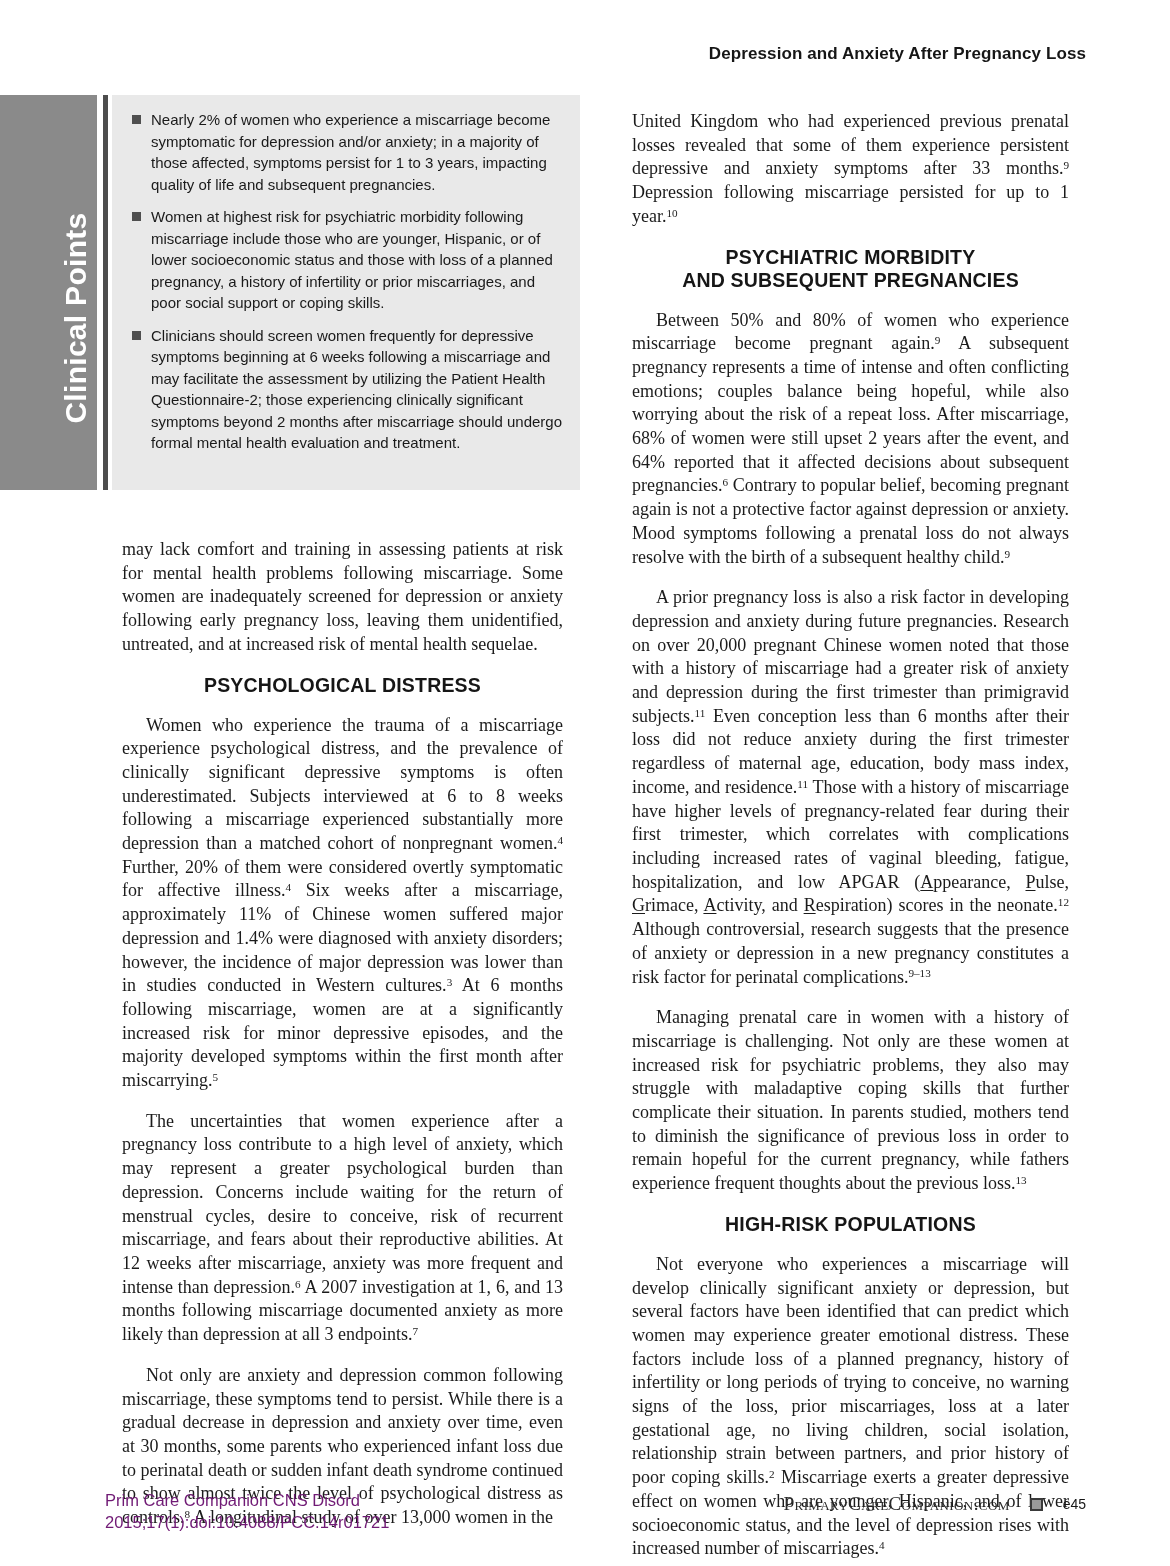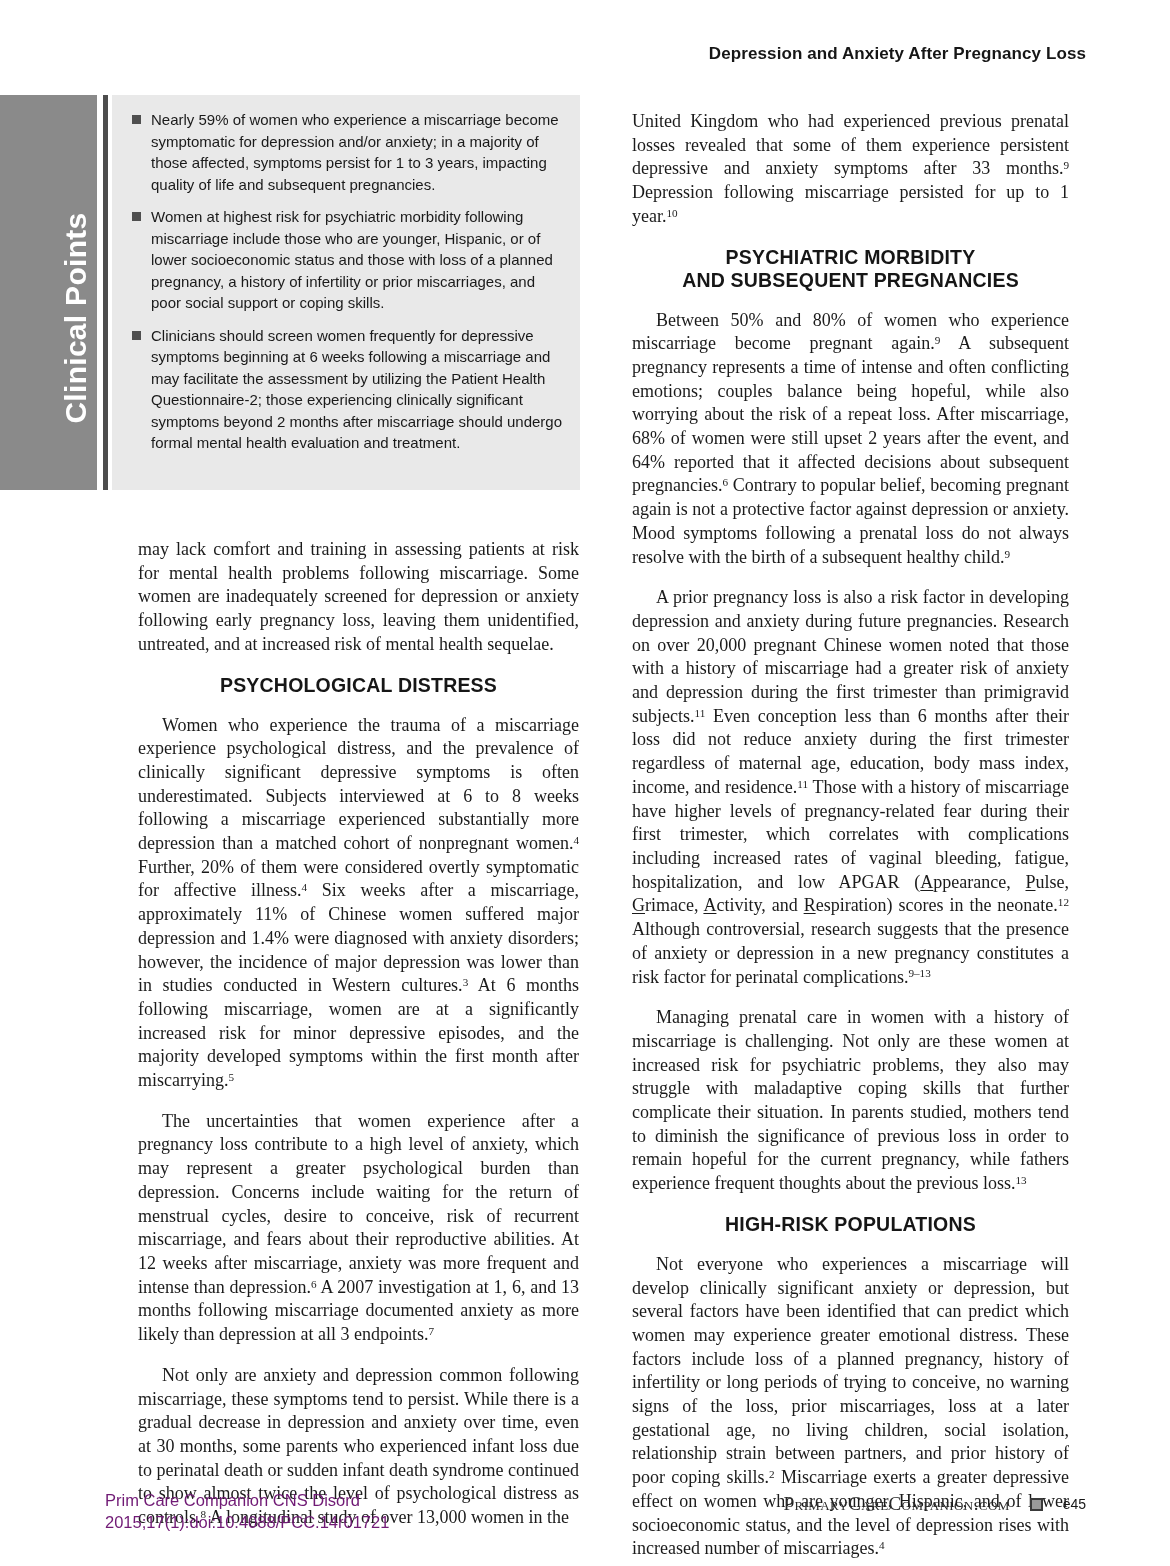--- a/index.html
+++ b/index.html
@@ -54,21 +54,21 @@
     margin:6px 10px 0 2px;
   }
   .cp-text{flex:1;}
   
   .col{
     position:absolute;
     text-align:justify;
     font-size:18px;line-height:23.7px;
     color:var(--ink);
   }
-  .col-left{left:121px;top:521px;width:475px;}
+  .col-left{left:105px;top:521px;width:475px;}
   .col-right{left:615px;top:93px;width:471px;}
   .body-p{margin:17px;}
   .body-p.ind{text-indent:24px;}
   .sec-head{
     font-family:"Liberation Sans", sans-serif;
     font-weight:bold;font-size:19.5px;line-height:23px;
     text-align:center;text-indent:0;
     margin:13px 0 8px 0;
     white-space:pre-line;
     letter-spacing:0.2px;color:#161616;
@@ -108,21 +108,21 @@
 <div class="page">
 
   <div class="running-head">Depression and Anxiety After Pregnancy Loss</div>
 
   <div class="cp-sidebar"></div>
   <div class="cp-label">Clinical Points</div>
   <div class="cp-rule"></div>
   <div class="cp-box">
       <div class="cp-item">
         <span class="cp-bullet"></span>
-        <span class="cp-text">Nearly 59% of women who experience a miscarriage become symptomatic for depression and/or anxiety; in a majority of those affected, symptoms persist for 1 to 3 years, impacting quality of life and subsequent pregnancies.</span>
+        <span class="cp-text">Nearly 2% of women who experience a miscarriage become symptomatic for depression and/or anxiety; in a majority of those affected, symptoms persist for 1 to 3 years, impacting quality of life and subsequent pregnancies.</span>
       </div>
       <div class="cp-item">
         <span class="cp-bullet"></span>
         <span class="cp-text">Women at highest risk for psychiatric morbidity following miscarriage include those who are younger, Hispanic, or of lower socioeconomic status and those with loss of a planned pregnancy, a history of infertility or prior miscarriages, and poor social support or coping skills.</span>
       </div>
       <div class="cp-item">
         <span class="cp-bullet"></span>
         <span class="cp-text">Clinicians should screen women frequently for depressive symptoms beginning at 6 weeks following a miscarriage and may facilitate the assessment by utilizing the Patient Health Questionnaire-2; those experiencing clinically significant symptoms beyond 2 months after miscarriage should undergo formal mental health evaluation and treatment.</span>
       </div>
     </div>

